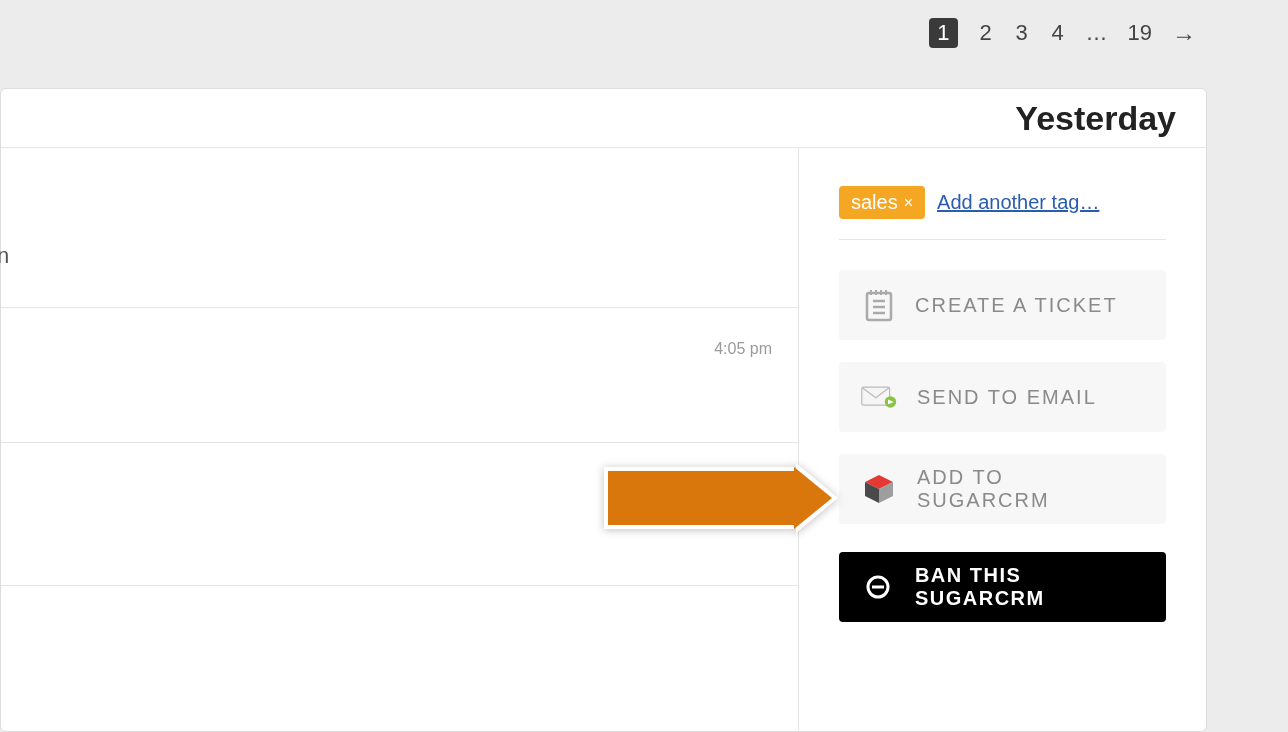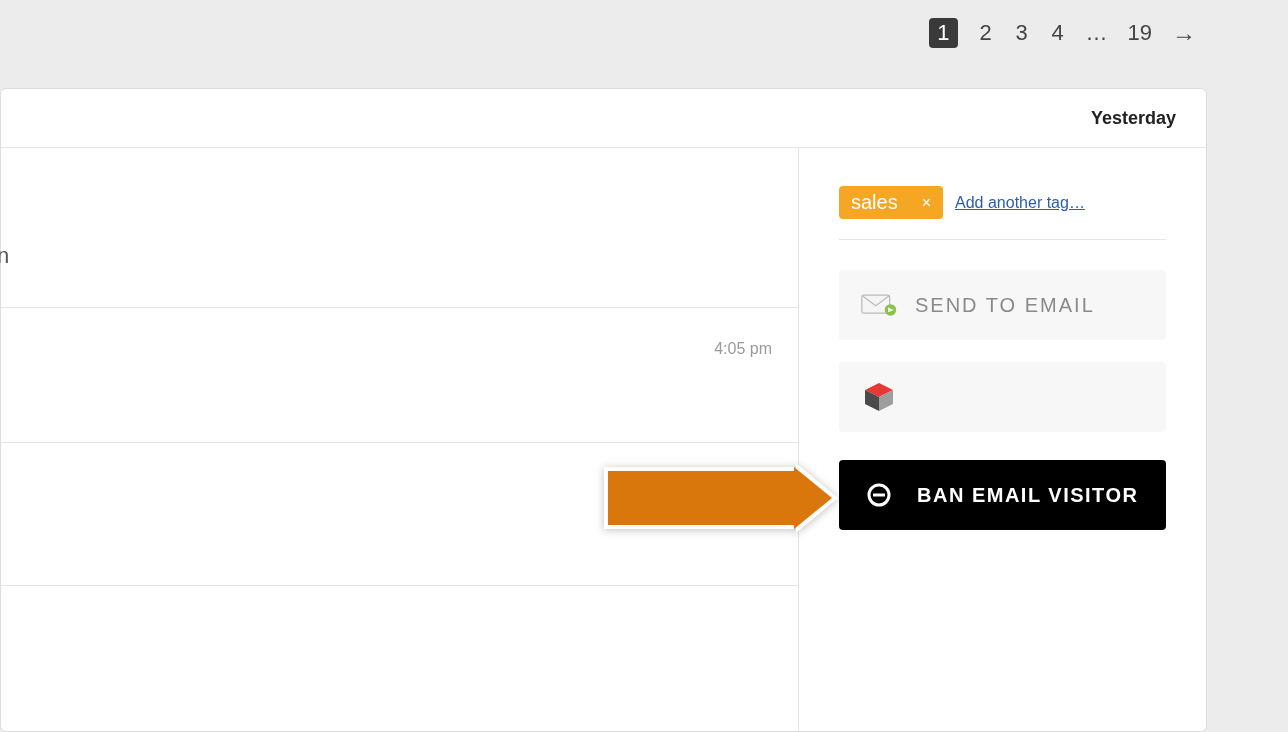--- a/index.html
+++ b/index.html
@@ -49,21 +49,21 @@
 }
 
 .header-bar {
   height: 58px;
   display: flex;
   align-items: center;
   justify-content: flex-end;
   padding: 0 30px;
 }
 .header-title {
-  font-size: 18px;
+  font-size: 34px;
   font-weight: 700;
   color: #222;
 }
 
 .content-row {
   display: flex;
   height: calc(100% - 58px);
   border-top: 1px solid #e5e5e5;
 }
 
@@ -114,29 +114,29 @@
   border-bottom: 1px solid #e5e5e5;
 }
 .tag-pill {
   background: #f5a623;
   color: #fff;
   font-size: 20px;
   padding: 5px 12px;
   border-radius: 4px;
   display: inline-flex;
   align-items: center;
-  gap: 24px;
+  gap: 6px;
 }
 .tag-pill .tag-x {
   font-size: 16px;
   cursor: pointer;
 }
 .add-tag-link {
   color: #2a5db0;
-  font-size: 16px;
+  font-size: 20px;
   text-decoration: underline;
   cursor: pointer;
 }
 
 .action-btn {
   display: flex;
   align-items: center;
   gap: 18px;
   background: #f7f7f7;
   border-radius: 4px;
@@ -238,20 +238,35 @@
 
     <div class="right-col">
       <div class="tag-row">
         <span class="tag-pill">
           <span>sales</span>
           <span class="tag-x">×</span>
         </span>
         <a class="add-tag-link">Add another tag…</a>
       </div>
 
+      <div class="action-btn">
+        <span class="icon">
+          <svg width="30" height="34" viewBox="0 0 30 34">
+            <rect x="3" y="5" width="24" height="27" rx="2" fill="none" stroke="#aaa" stroke-width="2.5"></rect>
+            <line x1="9" y1="13" x2="21" y2="13" stroke="#aaa" stroke-width="2.5"></line>
+            <line x1="9" y1="19" x2="21" y2="19" stroke="#aaa" stroke-width="2.5"></line>
+            <line x1="9" y1="25" x2="21" y2="25" stroke="#aaa" stroke-width="2.5"></line>
+            <line x1="7" y1="2" x2="7" y2="7" stroke="#aaa" stroke-width="2"></line>
+            <line x1="12" y1="2" x2="12" y2="7" stroke="#aaa" stroke-width="2"></line>
+            <line x1="17" y1="2" x2="17" y2="7" stroke="#aaa" stroke-width="2"></line>
+            <line x1="22" y1="2" x2="22" y2="7" stroke="#aaa" stroke-width="2"></line>
+          </svg>
+        </span>
+        <span class="label">CREATE A TICKET</span>
+      </div>
 
       <div class="action-btn">
         <span class="icon">
           <svg width="44" height="30" viewBox="0 0 44 30">
             <rect x="1" y="3" width="34" height="22" rx="2" fill="#f5f5f5" stroke="#bbb" stroke-width="1.5"></rect>
             <polyline points="2,4 18,16 34,4" fill="none" stroke="#bbb" stroke-width="1.5"></polyline>
             <circle cx="36" cy="21" r="7" fill="#8bc34a"></circle>
             <polygon points="33,18 40,21 33,24" fill="#fff"></polygon>
           </svg>
         </span>
@@ -259,30 +274,31 @@
       </div>
 
       <div class="action-btn">
         <span class="icon">
           <svg width="32" height="32" viewBox="0 0 32 32">
             <polygon points="16,2 30,9 16,16 2,9" fill="#e53935"></polygon>
             <polygon points="2,9 16,16 16,30 2,23" fill="#4a4a4a"></polygon>
             <polygon points="30,9 16,16 16,30 30,23" fill="#9e9e9e"></polygon>
           </svg>
         </span>
+        <span class="label">ADD TO SUGARCRM</span>
       </div>
 
       <div class="action-btn black">
         <span class="icon">
           <svg width="26" height="26" viewBox="0 0 26 26">
             <circle cx="13" cy="13" r="10" fill="none" stroke="#fff" stroke-width="3"></circle>
             <line x1="7" y1="13" x2="19" y2="13" stroke="#fff" stroke-width="3"></line>
           </svg>
         </span>
-        <span class="label">BAN EMAIL VISITOR</span>
+        <span class="label">BAN THIS SUGARCRM</span>
       </div>
     </div>
   </div>
 </div>
 
 <div class="callout-arrow">
   <div class="callout-arrow-inner"></div>
 </div>
 
 </body></html>

